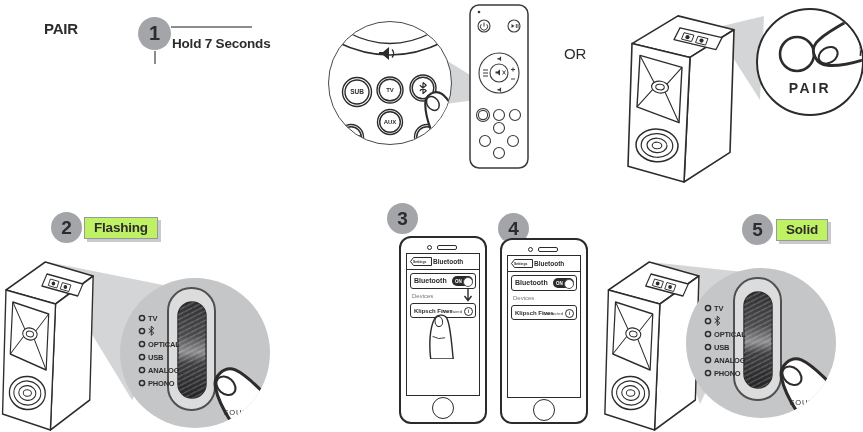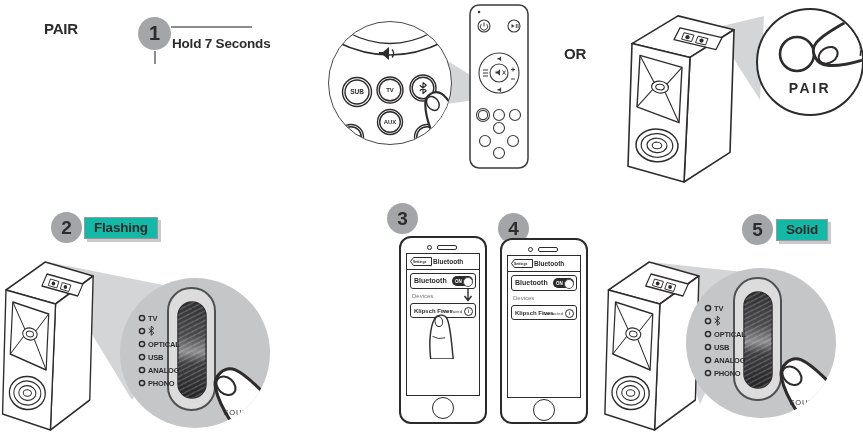--- a/index.html
+++ b/index.html
@@ -2,21 +2,21 @@
 <html><head>
 <meta charset="utf-8">
 <style>
   html,body{margin:0;padding:0;background:#fff;}
   #page{position:relative;width:863px;height:432px;background:#fff;overflow:hidden;
         font-family:"Liberation Sans",sans-serif;color:#2e2b2c;}
   .abs{position:absolute;}
   .cond{letter-spacing:-0.2px;}
   .marker{background:#a3a5a8;border-radius:50%;display:flex;align-items:center;justify-content:center;
           font-weight:bold;color:#2e2b2c;}
-  .labelbox{background:#14b8a6;border:1.2px solid #97999c;box-shadow:3px 3px 0 #c9cacc;
+  .labelbox{background:#bef264;border:1.2px solid #97999c;box-shadow:3px 3px 0 #c9cacc;
             font-weight:bold;font-size:13.5px;padding:2px 9px 3px;white-space:nowrap;}
   .zoomcircle{border-radius:50%;overflow:hidden;}
   svg{display:block;}
   
   .phone{background:#fff;border:2px solid #2b2b2b;border-radius:12px;}
   .cam{position:absolute;left:26px;top:7px;width:3px;height:3px;border:1px solid #2b2b2b;border-radius:50%;}
   .slot{position:absolute;left:36px;top:7px;width:18px;height:3px;border:1px solid #2b2b2b;border-radius:2px;}
   .pscreen{position:absolute;left:5px;top:15px;width:72px;height:141px;border:1.5px solid #2b2b2b;}
   .homebtn{position:absolute;left:31px;top:159px;width:20px;height:20px;border:1.5px solid #2b2b2b;border-radius:50%;}
   .phead{position:absolute;left:0;top:0;width:100%;height:15px;border-bottom:1px solid #2b2b2b;}
@@ -159,21 +159,21 @@
         <circle cx="15" cy="112" r="4.6"></circle>
       <circle cx="31" cy="112" r="5.5"></circle>
       <circle cx="47" cy="112" r="5.5"></circle>
       <circle cx="31" cy="125" r="5.5"></circle>
       <circle cx="17" cy="138" r="5.5"></circle>
       <circle cx="45" cy="138" r="5.5"></circle>
       <circle cx="31" cy="150" r="5.5"></circle>
     </g>
   </svg>
 
-  <div class="abs cond" style="left:564px;top:45px;font-size:15px;font-weight:bold">OR</div>
+  <div class="abs cond" style="left:564px;top:45px;font-size:15px;font-weight:normal">OR</div>
 
   <svg class="abs" style="left:618px;top:6px" width="124" height="178" viewBox="0 0 124 180" preserveAspectRatio="none">
       <use href="#spk"></use>
     </svg>
 
   <div class="abs zoomcircle" style="left:756px;top:8px;width:104px;height:104px;background:#fff;border:2px solid #2b2b2b">
     <svg width="104" height="104" viewBox="0 0 104 104">
       <circle cx="39" cy="44" r="17" fill="#fff" stroke="#2e2b2c" stroke-width="2.6"></circle>
       <g transform="translate(56,51) rotate(-112) scale(1.8) translate(-12,-2)">
         <use href="#finger" width="30" height="52"></use>

